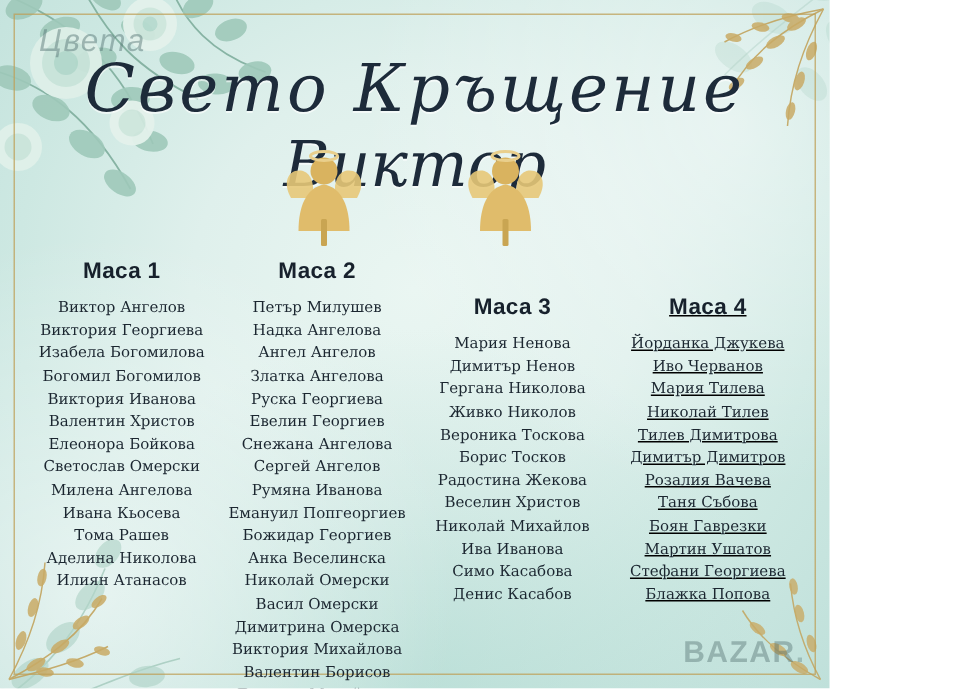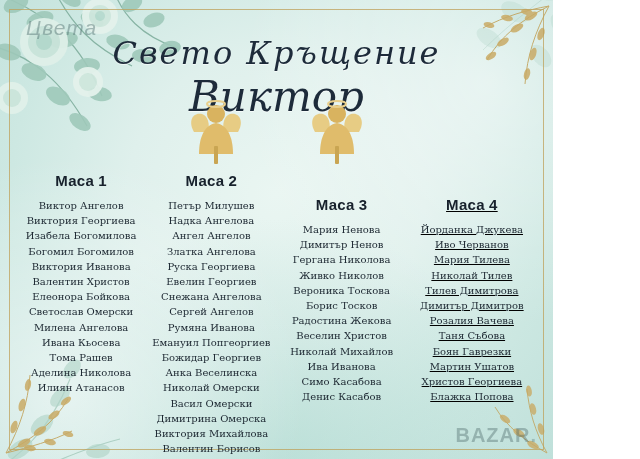--- a/index.html
+++ b/index.html
@@ -114,21 +114,21 @@
   .title-block {
     position: absolute;
     left: 0;
     right: 0;
     top: 36px;
     text-align: center;
   }
   .title-line1 {
     font-family: "DejaVu Serif", serif;
     font-style: italic;
-    font-size: 32px;
+    font-size: 44px;
     letter-spacing: 2px;
     color: #1d2b3a;
     line-height: 1.1;
     text-shadow: 0 1px 0 rgba(255,255,255,0.6);
   }
   .title-line2 {
     font-family: "DejaVu Serif", serif;
     font-style: italic;
     font-size: 42px;
     color: #1d2b3a;
@@ -429,21 +429,21 @@
         <div class="guest">Йорданка Джукева</div>
         <div class="guest">Иво Черванов</div>
         <div class="guest">Мария Тилева</div>
         <div class="guest">Николай Тилев</div>
         <div class="guest">Тилев Димитрова</div>
         <div class="guest">Димитър Димитров</div>
         <div class="guest">Розалия Вачева</div>
         <div class="guest">Таня Събова</div>
         <div class="guest">Боян Гаврезки</div>
         <div class="guest">Мартин Ушатов</div>
-        <div class="guest">Христов Георгиева</div>
+        <div class="guest">Стефани Георгиева</div>
         <div class="guest">Блажка Попова</div>
       </div>
     </div>
 
   </div>
 
   <div class="watermark-right">
     <span>BAZAR</span><span class="dot">.</span>
   </div>
 

